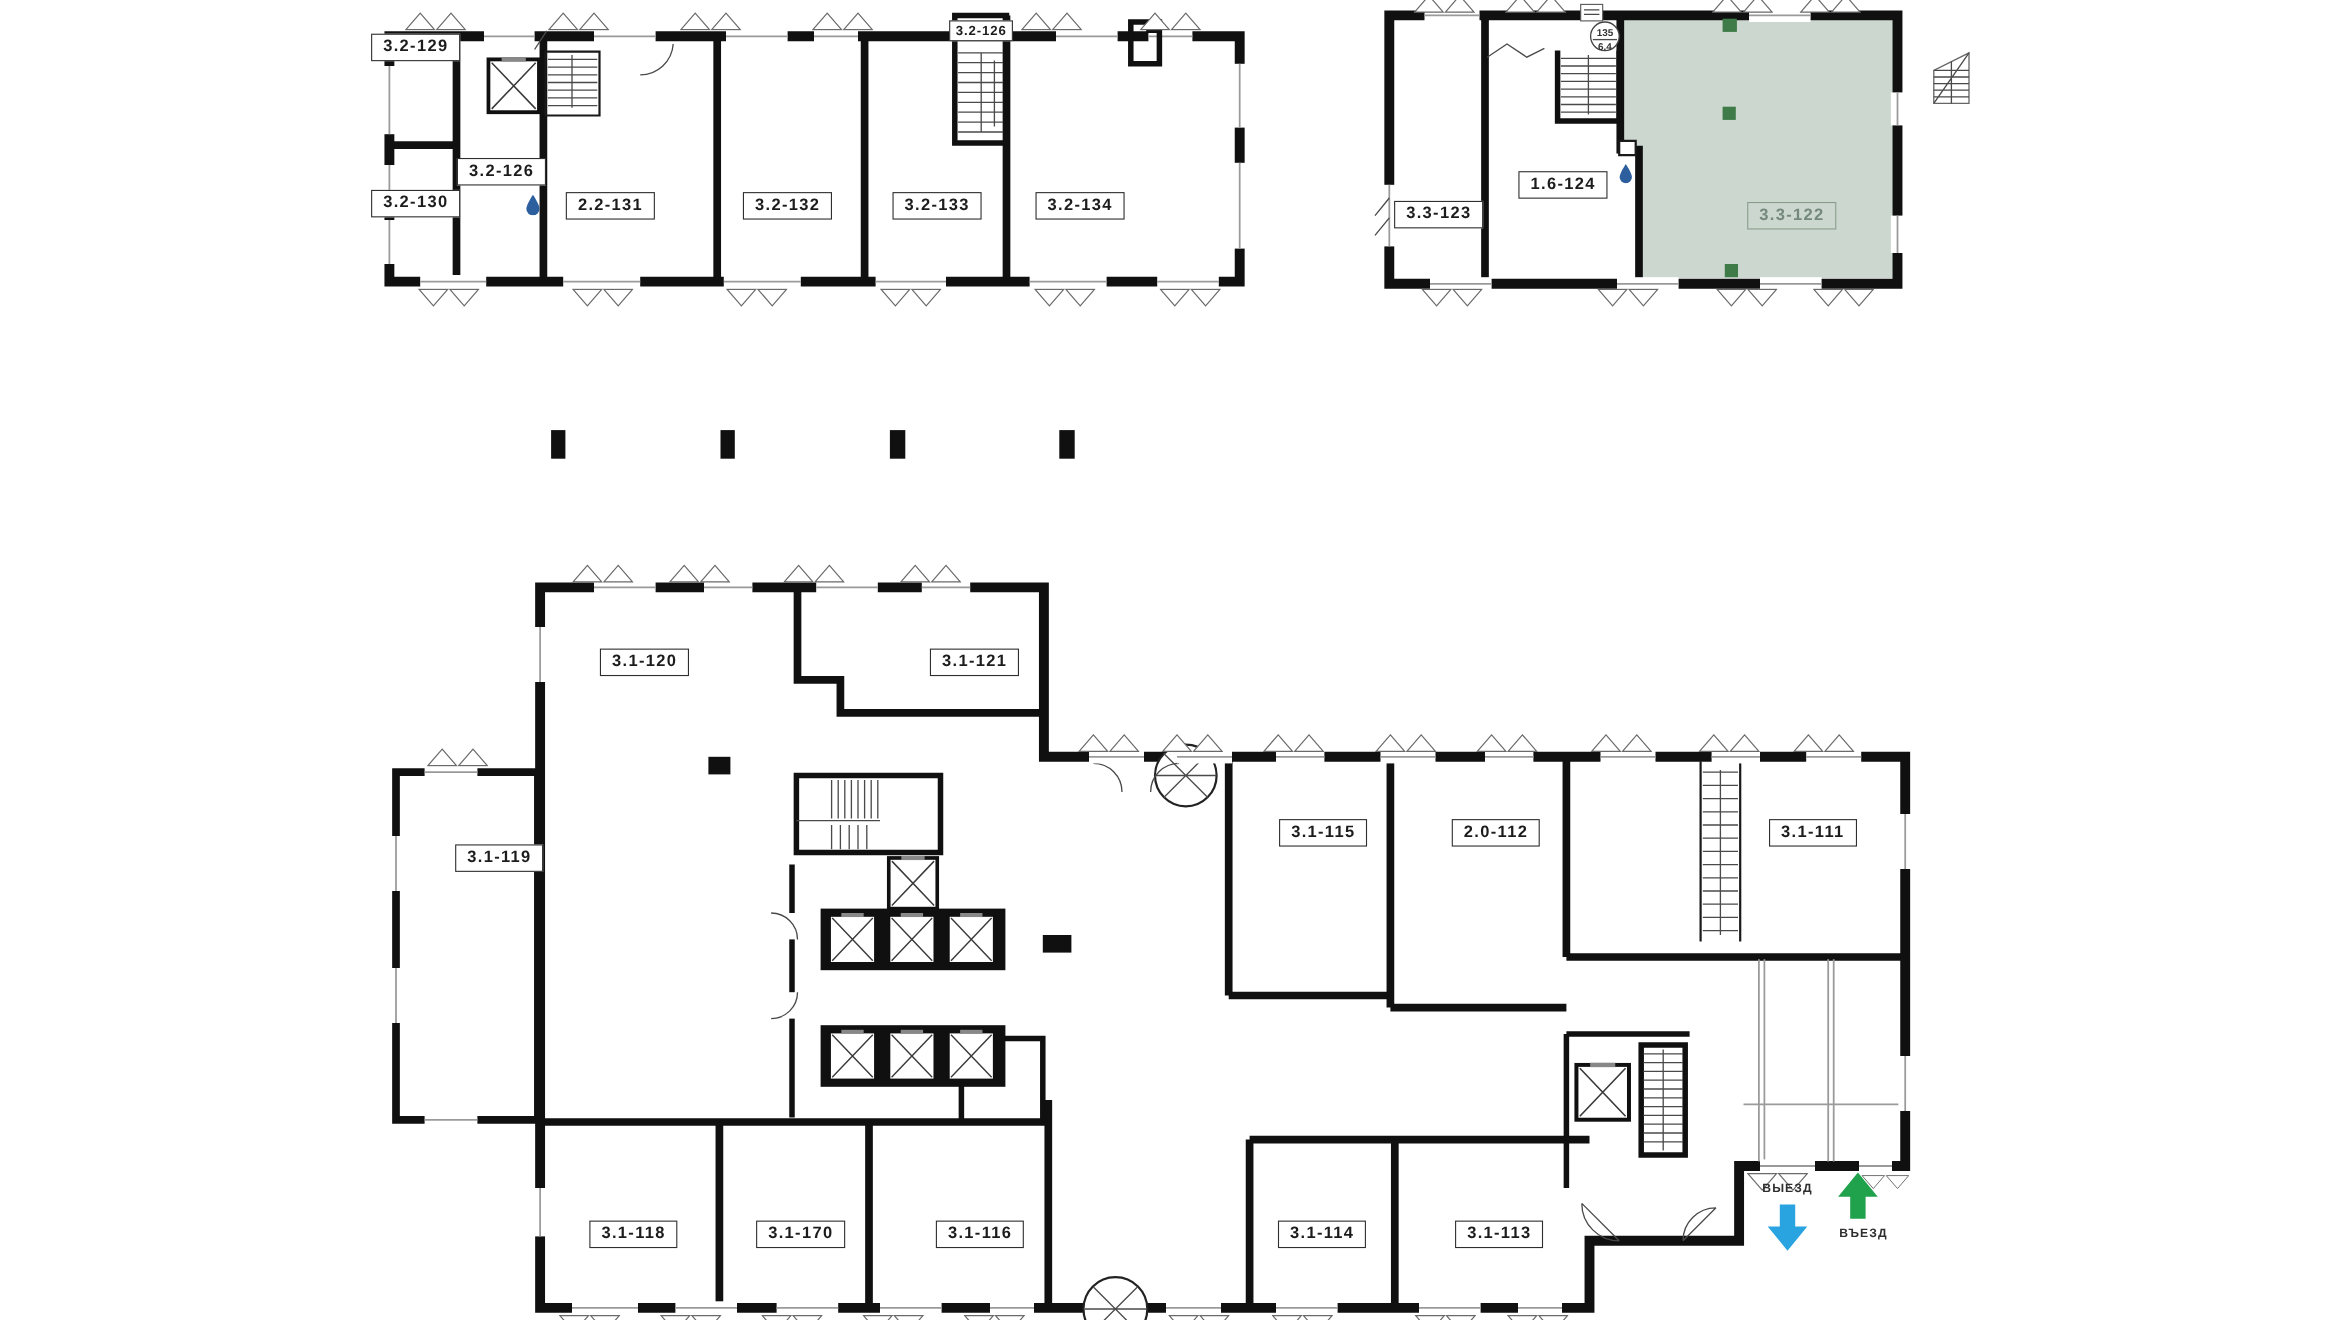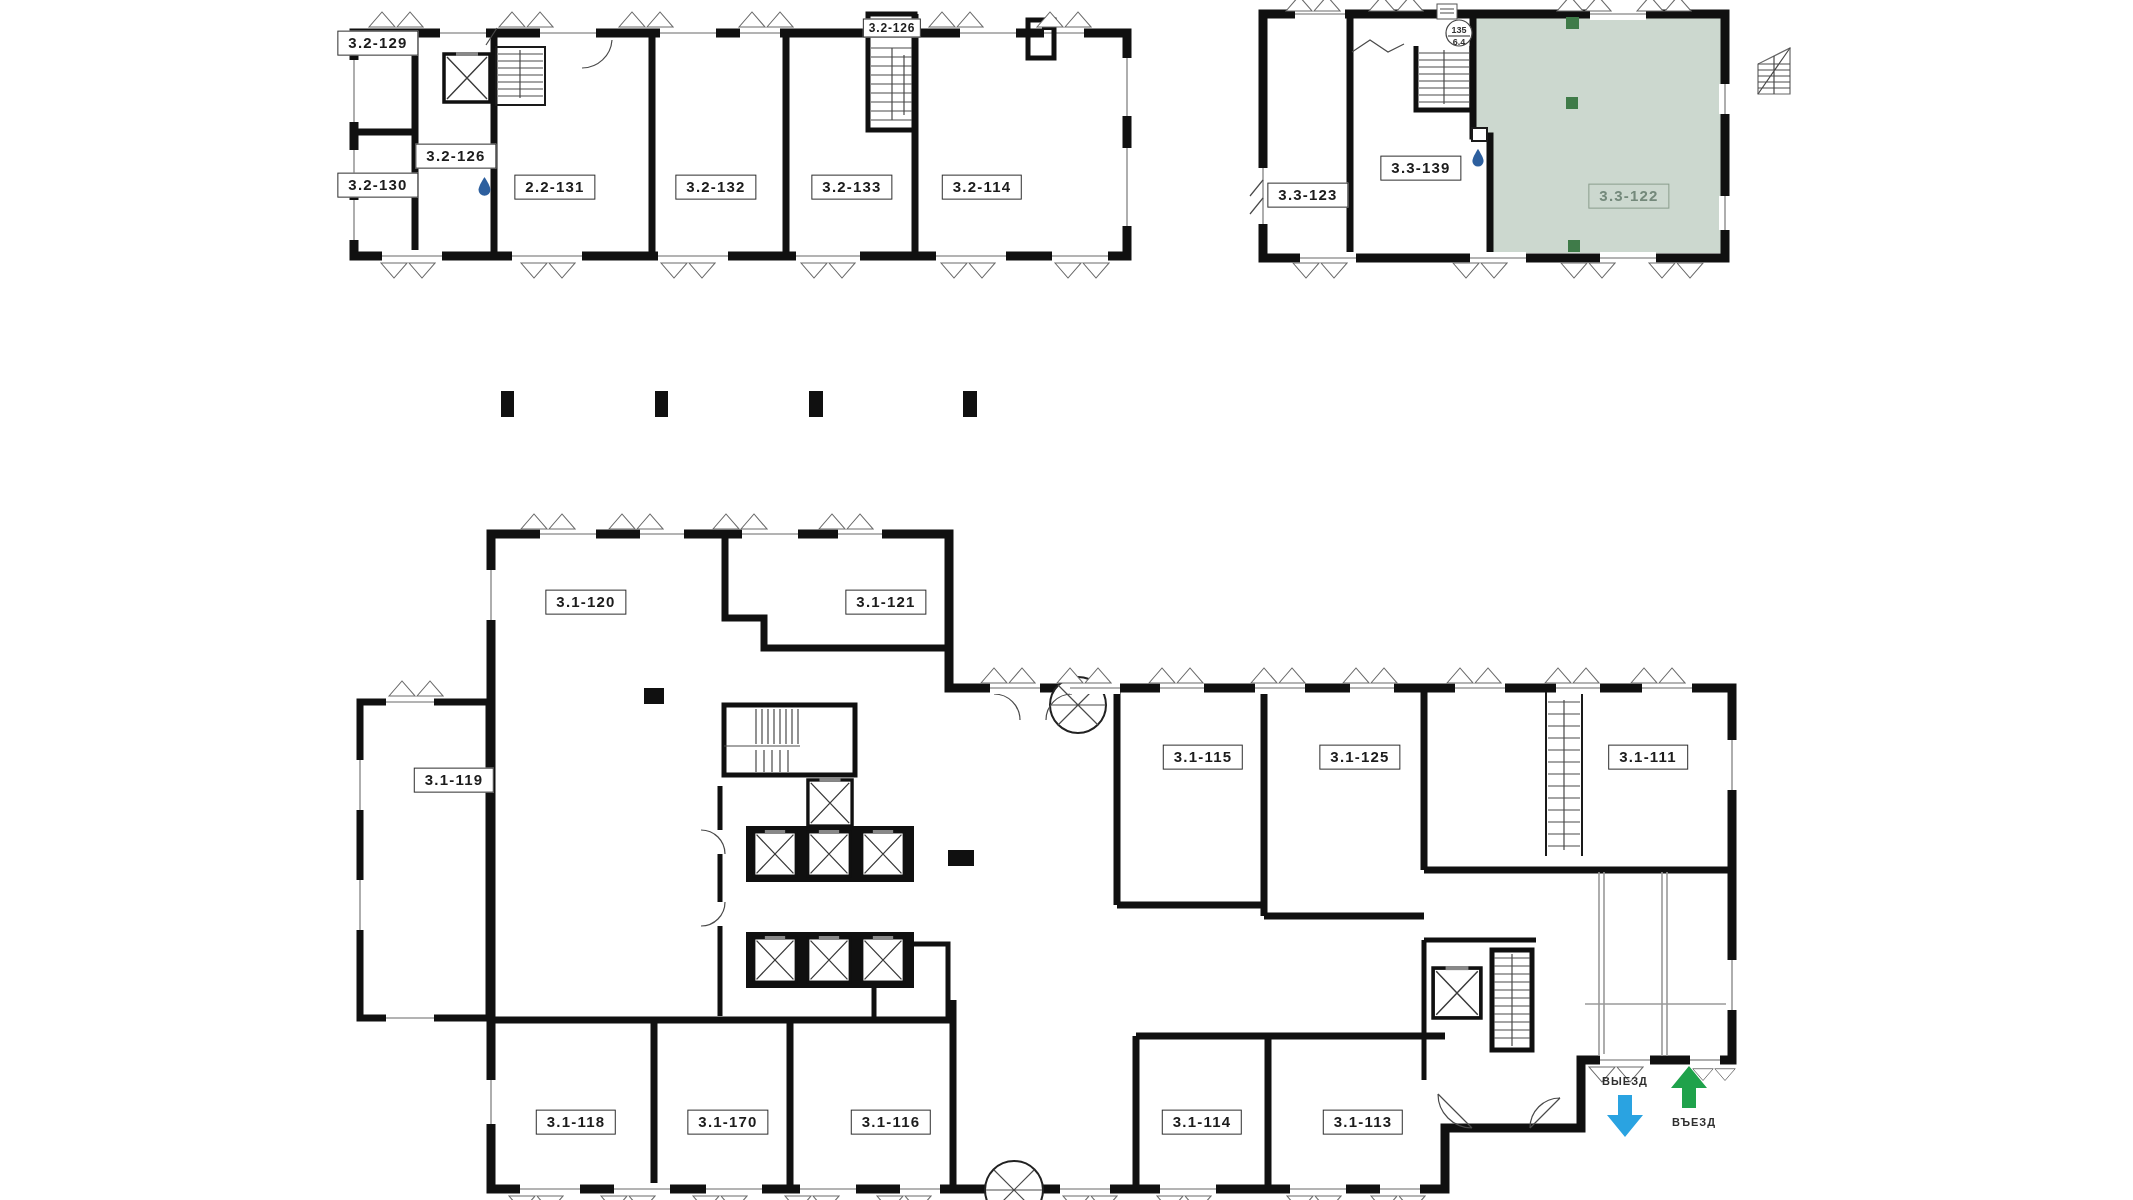--- a/index.html
+++ b/index.html
@@ -357,32 +357,32 @@
   <polygon class="arrow-exit" points="1618,1095 1632,1095 1632,1115 1643,1115 1625,1137 1607,1115 1618,1115"></polygon>
   <polygon class="arrow-enter" points="1689,1066 1707,1088 1696,1088 1696,1108 1682,1108 1682,1088 1671,1088"></polygon>
 </svg>
 
   <div class="room-label" style="left:378px;top:43px">3.2-129</div>
   <div class="room-label" style="left:378px;top:185px">3.2-130</div>
   <div class="room-label" style="left:456px;top:156px">3.2-126</div>
   <div class="room-label" style="left:555px;top:187px">2.2-131</div>
   <div class="room-label" style="left:716px;top:187px">3.2-132</div>
   <div class="room-label" style="left:852px;top:187px">3.2-133</div>
-  <div class="room-label" style="left:982px;top:187px">3.2-114</div>
+  <div class="room-label" style="left:982px;top:187px">3.2-134</div>
   <div class="room-label small" style="left:892px;top:28px">3.2-126</div>
 
   <div class="room-label" style="left:1308px;top:195px">3.3-123</div>
-  <div class="room-label" style="left:1421px;top:168px">3.3-139</div>
+  <div class="room-label" style="left:1421px;top:168px">1.6-124</div>
   <div class="room-label selected" style="left:1629px;top:196px">3.3-122</div>
 
   <div class="room-label" style="left:586px;top:602px">3.1-120</div>
   <div class="room-label" style="left:886px;top:602px">3.1-121</div>
   <div class="room-label" style="left:454px;top:780px">3.1-119</div>
   <div class="room-label" style="left:1203px;top:757px">3.1-115</div>
-  <div class="room-label" style="left:1360px;top:757px">3.1-125</div>
+  <div class="room-label" style="left:1360px;top:757px">2.0-112</div>
   <div class="room-label" style="left:1648px;top:757px">3.1-111</div>
   <div class="room-label" style="left:576px;top:1122px">3.1-118</div>
   <div class="room-label" style="left:728px;top:1122px">3.1-170</div>
   <div class="room-label" style="left:891px;top:1122px">3.1-116</div>
   <div class="room-label" style="left:1202px;top:1122px">3.1-114</div>
   <div class="room-label" style="left:1363px;top:1122px">3.1-113</div>
 
   <div class="dir-label" style="left:1625px;top:1081px">ВЫЕЗД</div>
   <div class="dir-label" style="left:1694px;top:1122px">ВЪЕЗД</div>
 </div>

